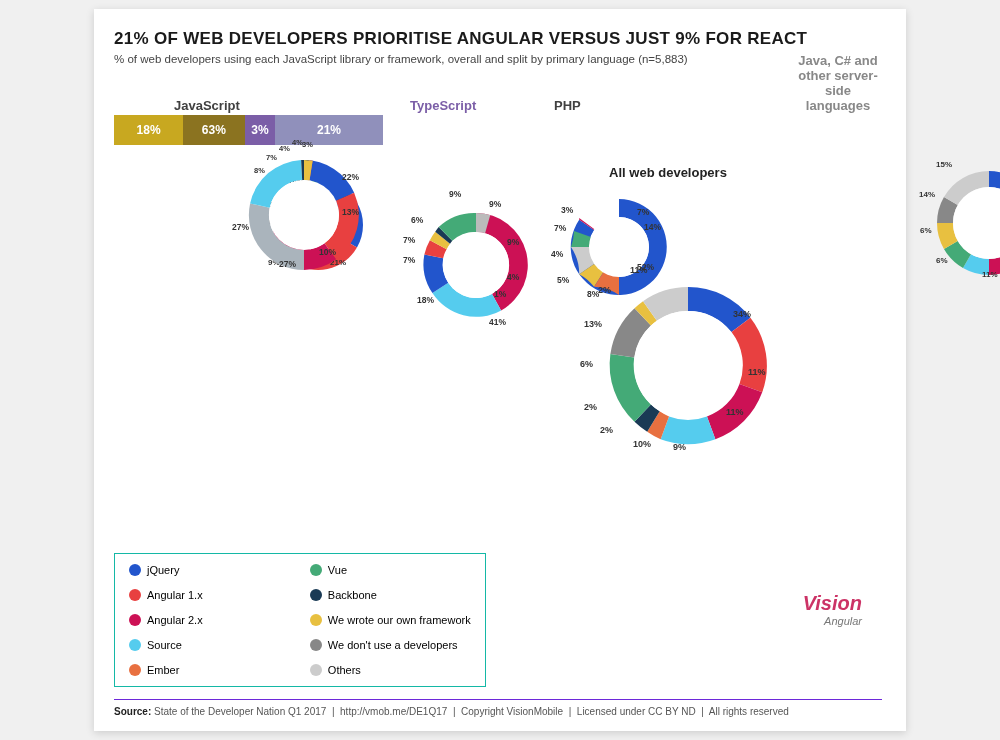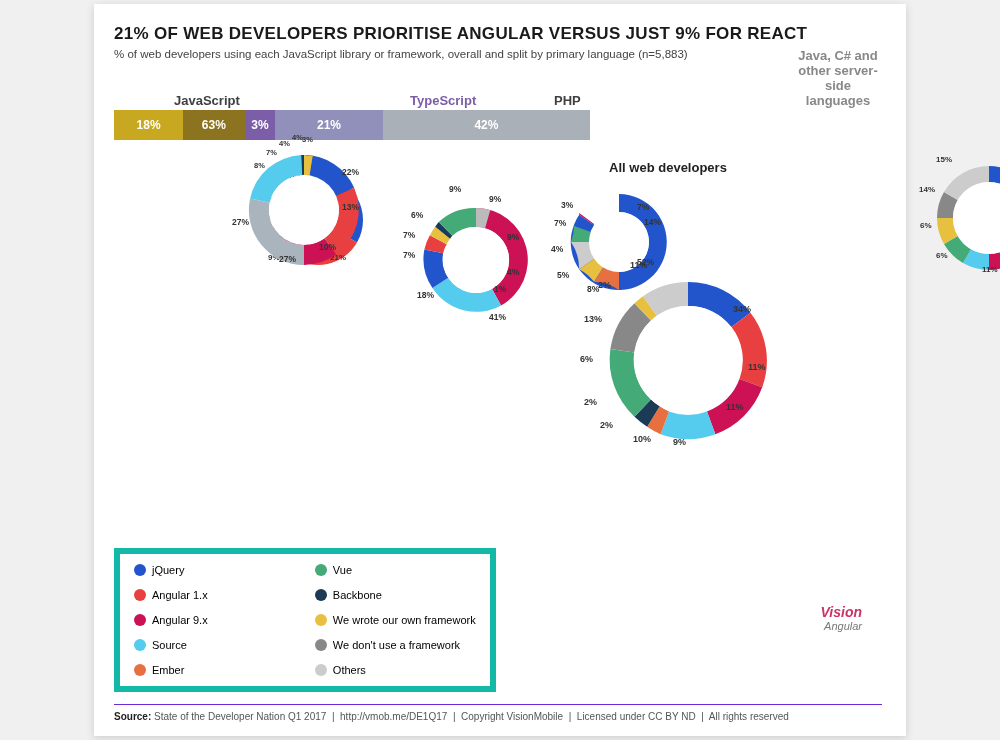--- a/index.html
+++ b/index.html
@@ -84,21 +84,21 @@
       position: relative;
       width: 100%;
       height: 380px;
     }
     .donut-wrap {
       position: absolute;
     }
     svg.donut { overflow: visible; }
     
     .legend {
-      border: 6px solid #14b8a6;
+      border: 1px solid #14b8a6;
       display: inline-grid;
       grid-template-columns: 1fr 1fr;
       gap: 13px 20px;
       padding: 10px 14px;
       margin-top: 8px;
       font-size: 11px;
     }
     .legend-item {
       display: flex;
       align-items: center;
@@ -143,21 +143,20 @@
       <span class="col-header ts">TypeScript</span>
       <span class="col-header php">PHP</span>
       <span class="col-header java">Java, C# and other server-side languages</span>
     </div>
 
     <div class="progress-bar">
       <div class="pb-seg" style="width:9%; background:#c8a820;">18%</div>
       <div class="pb-seg" style="width:8%; background:#8b7320;">63%</div>
       <div class="pb-seg" style="width:4%; background:#7b5ea7;">3%</div>
       <div class="pb-seg" style="width:14%; background:#9090bb;">21%</div>
-      <div class="pb-seg" style="width:27%; background:#aab0b8;">42%</div>
       <div style="flex:1;"></div>
     </div>
 
     <div class="charts-row">
 
       <div class="donut-wrap" style="left:20px; top:10px;">
         <svg width="120" height="120" class="donut">
 
           <g transform="translate(60,60)">
 
@@ -373,47 +372,47 @@
         <div class="legend-item">
           <div class="legend-dot" style="background:#e84040;"></div>
           <span>Angular 1.x</span>
         </div>
         <div class="legend-item">
           <div class="legend-dot" style="background:#1a3a55;"></div>
           <span>Backbone</span>
         </div>
         <div class="legend-item">
           <div class="legend-dot" style="background:#cc1155;"></div>
-          <span>Angular 9.x</span>
+          <span>Angular 2.x</span>
         </div>
         <div class="legend-item">
           <div class="legend-dot" style="background:#e8c040;"></div>
           <span>We wrote our own framework</span>
         </div>
         <div class="legend-item">
           <div class="legend-dot" style="background:#55ccee;"></div>
           <span>Source</span>
         </div>
         <div class="legend-item">
           <div class="legend-dot" style="background:#888888;"></div>
-          <span>We don't use a framework</span>
+          <span>We don't use a developers</span>
         </div>
         <div class="legend-item">
           <div class="legend-dot" style="background:#e87040;"></div>
           <span>Ember</span>
         </div>
         <div class="legend-item">
           <div class="legend-dot" style="background:#cccccc;"></div>
           <span>Others</span>
         </div>
       </div>
     </div>
 
     <div style="position:absolute;right:20px;bottom:60px;font-size:11px;color:#999;font-style:italic;text-align:right;">
-      <span style="font-size:14px;font-weight:bold;color:#cc3366;">Vision</span><br>
+      <span style="font-size:20px;font-weight:bold;color:#cc3366;">Vision</span><br>
       <span style="font-size:11px;color:#777;">Angular</span>
     </div>
 
   </div>
 
   <div class="footer">
     <span>
       <strong>Source:</strong> State of the Developer Nation Q1 2017 &nbsp;|&nbsp; http://vmob.me/DE1Q17 &nbsp;|&nbsp; Copyright VisionMobile &nbsp;|&nbsp; Licensed under CC BY ND &nbsp;|&nbsp; All rights reserved
     </span>
   </div>

